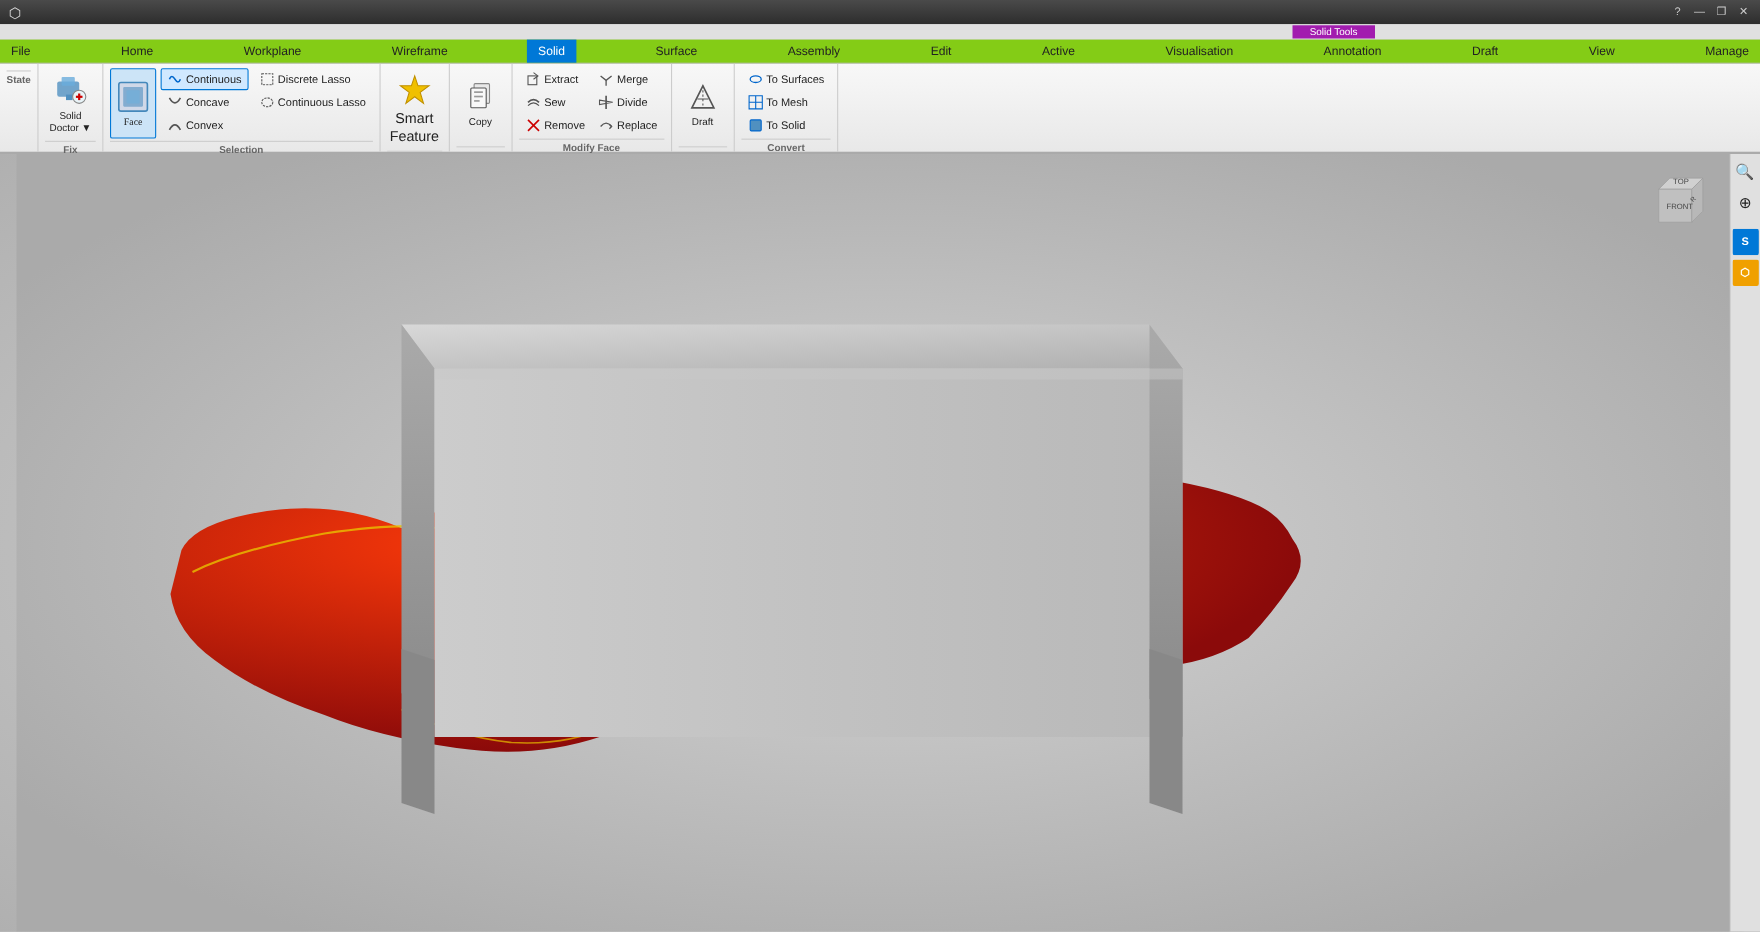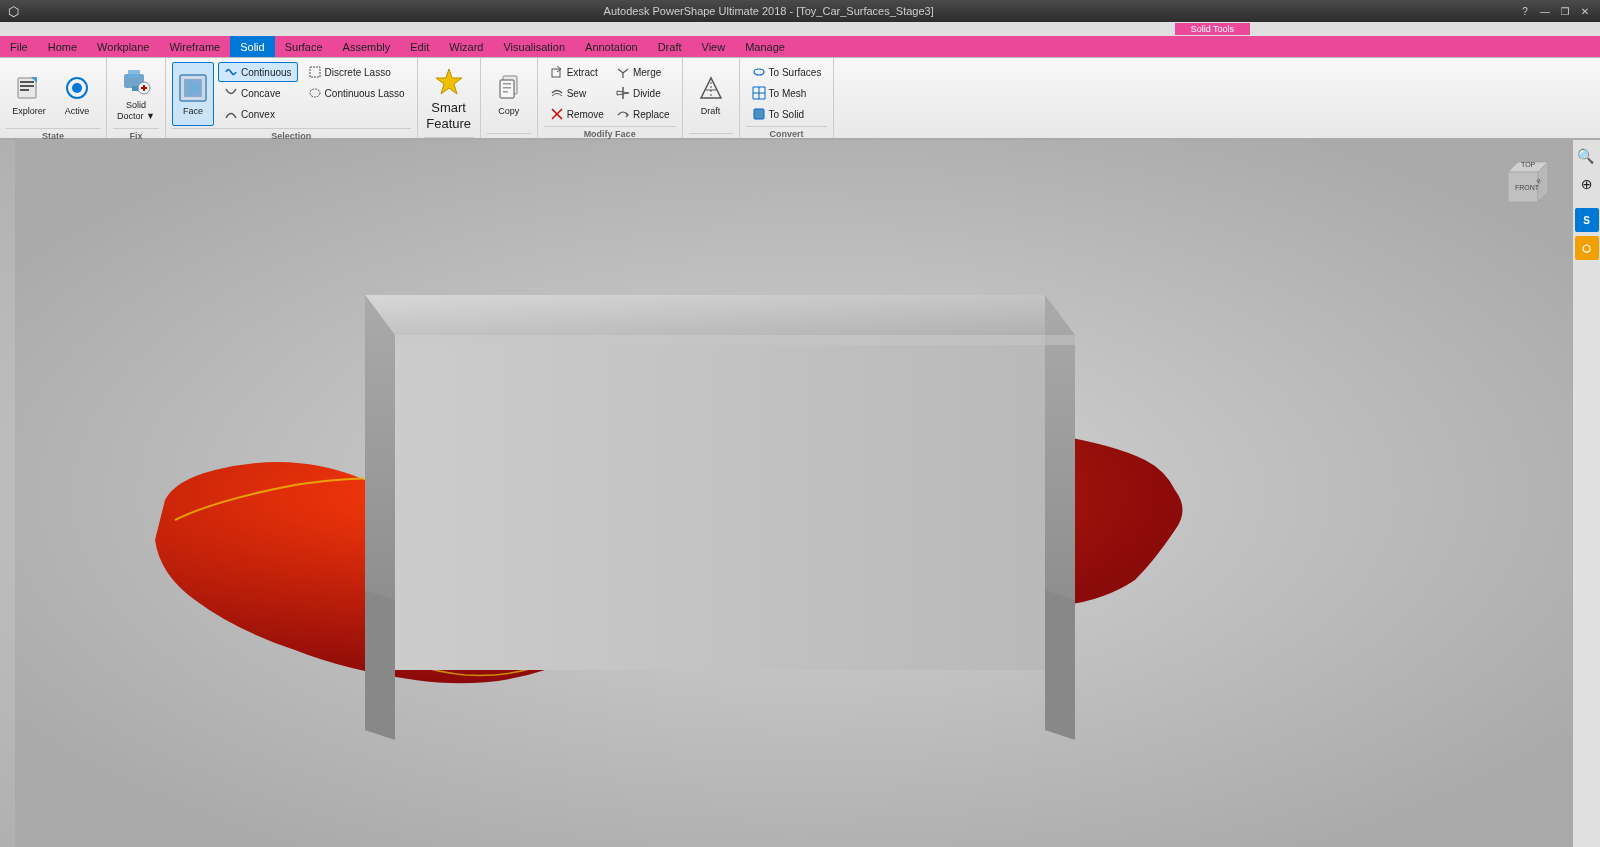--- a/index.html
+++ b/index.html
@@ -13,23 +13,23 @@
       padding: 0 8px; color: #ddd; font-size: 11px;
     }
     #title-bar-left { display: flex; align-items: center; gap: 8px; }
     #title-bar-center { flex: 1; text-align: center; font-size: 11px; color: #ccc; }
     #title-bar-right { display: flex; gap: 6px; }
     .title-btn { width: 14px; height: 14px; display: flex; align-items: center; justify-content: center; font-size: 10px; color: #ccc; cursor: pointer; }
 
     
     #menu-bar {
       height: 22px;
-      background: #ec4899;
+      background: #84cc16;
       border-bottom: 1px solid #bbb;
-      display: flex; align-items: stretch;
+      display: flex; align-items: stretch; justify-content: space-between;
     }
     .menu-item {
       padding: 0 10px; display: flex; align-items: center; cursor: pointer; font-size: 11px; color: #222;
     }
     .menu-item.active { background: #0078d7; color: #fff; }
 
     
     #ribbon {
       height: 96px;
       background: linear-gradient(to bottom, #f8f8f8, #e8e8e8);
@@ -103,76 +103,52 @@
       width: 60px; height: 60px;
     }
   </style>
 </head>
 <body>
 
 <div id="title-bar">
   <div id="title-bar-left">
     <span style="font-size:13px;">⬡</span>
   </div>
-  <div id="title-bar-center">Autodesk PowerShape Ultimate 2018 - [Toy_Car_Surfaces_Stage3]</div>
   <div id="title-bar-right">
     <span class="title-btn">?</span>
     <span class="title-btn">—</span>
     <span class="title-btn">❐</span>
     <span class="title-btn">✕</span>
   </div>
 </div>
 
 <div style="position:absolute; top:22px; right:0; left:0; height:14px; background:#e0e0e0; display:flex; align-items:center; justify-content:flex-end; padding-right: 350px;">
-  <span style="background:#ec4899; color:white; font-size:9px; padding:1px 16px;">Solid Tools</span>
+  <span style="background:#a21caf; color:white; font-size:9px; padding:1px 16px;">Solid Tools</span>
 </div>
 
 <div id="menu-bar" style="top:36px; position:absolute; left:0; right:0; height:22px;">
   <div class="menu-item">File</div>
   <div class="menu-item">Home</div>
   <div class="menu-item">Workplane</div>
   <div class="menu-item">Wireframe</div>
   <div class="menu-item active">Solid</div>
   <div class="menu-item">Surface</div>
   <div class="menu-item">Assembly</div>
   <div class="menu-item">Edit</div>
-  <div class="menu-item">Wizard</div>
+  <div class="menu-item">Active</div>
   <div class="menu-item">Visualisation</div>
   <div class="menu-item">Annotation</div>
   <div class="menu-item">Draft</div>
   <div class="menu-item">View</div>
   <div class="menu-item">Manage</div>
 </div>
 
 <div id="ribbon" style="position:absolute; top:58px; left:0; right:0; height:82px;">
 
   <div class="ribbon-group">
-    <div class="ribbon-group-content">
-      <div class="ribbon-btn-large">
-        <div class="icon-box">
-          <svg width="28" height="28" viewBox="0 0 28 28">
-            <rect x="3" y="4" width="18" height="20" rx="1" fill="#e8e8e8" stroke="#888" stroke-width="1"></rect>
-            <rect x="5" y="7" width="14" height="2" fill="#555"></rect>
-            <rect x="5" y="11" width="14" height="2" fill="#555"></rect>
-            <rect x="5" y="15" width="9" height="2" fill="#555"></rect>
-            <polygon points="16,3 22,3 22,9" fill="#0078d7" opacity="0.6"></polygon>
-          </svg>
-        </div>
-        <span>Explorer</span>
-      </div>
-      <div class="ribbon-btn-large">
-        <div class="icon-box">
-          <svg width="28" height="28" viewBox="0 0 28 28">
-            <circle cx="14" cy="14" r="10" fill="none" stroke="#0078d7" stroke-width="2"></circle>
-            <circle cx="14" cy="14" r="5" fill="#0078d7"></circle>
-          </svg>
-        </div>
-        <span>Active</span>
-      </div>
-    </div>
     <div class="ribbon-group-label">State</div>
   </div>
 
   <div class="ribbon-group">
     <div class="ribbon-group-content">
       <div class="ribbon-btn-large">
         <div class="icon-box">
           <svg width="32" height="32" viewBox="0 0 32 32">
             <rect x="4" y="8" width="20" height="14" rx="2" fill="#5090c0" opacity="0.8"></rect>
             <rect x="8" y="4" width="12" height="8" rx="1" fill="#6aacdc" opacity="0.8"></rect>
@@ -184,21 +160,21 @@
         </div>
         <span style="font-size:9px; line-height:1.2;">Solid<br>Doctor ▼</span>
       </div>
     </div>
     <div class="ribbon-group-label">Fix</div>
   </div>
 
   <div class="ribbon-group">
     <div class="ribbon-group-content" style="gap:4px;">
 
-      <div class="ribbon-btn-large active" style="width:42px;">
+      <div class="ribbon-btn-large active" style="width:42px;font-family:Liberation Serif, serif;">
         <div class="icon-box">
           <svg width="30" height="30" viewBox="0 0 30 30">
             <rect x="2" y="2" width="26" height="26" rx="2" fill="#d0d8e8" stroke="#4488bb" stroke-width="1.5"></rect>
             <rect x="6" y="6" width="18" height="18" rx="1" fill="#5090c0" opacity="0.6"></rect>
             <rect x="9" y="9" width="12" height="12" rx="1" fill="#6ab0dd" opacity="0.5"></rect>
           </svg>
         </div>
         <span>Face</span>
       </div>
 

